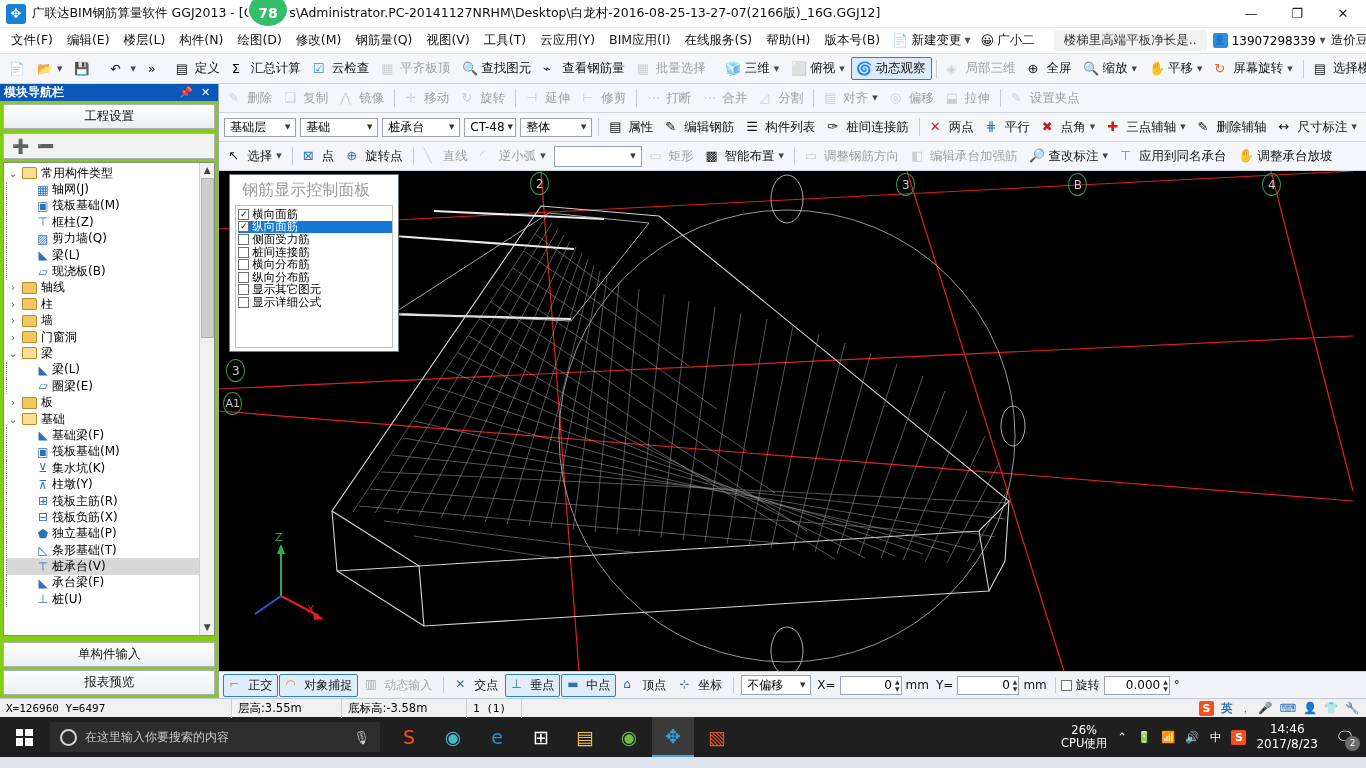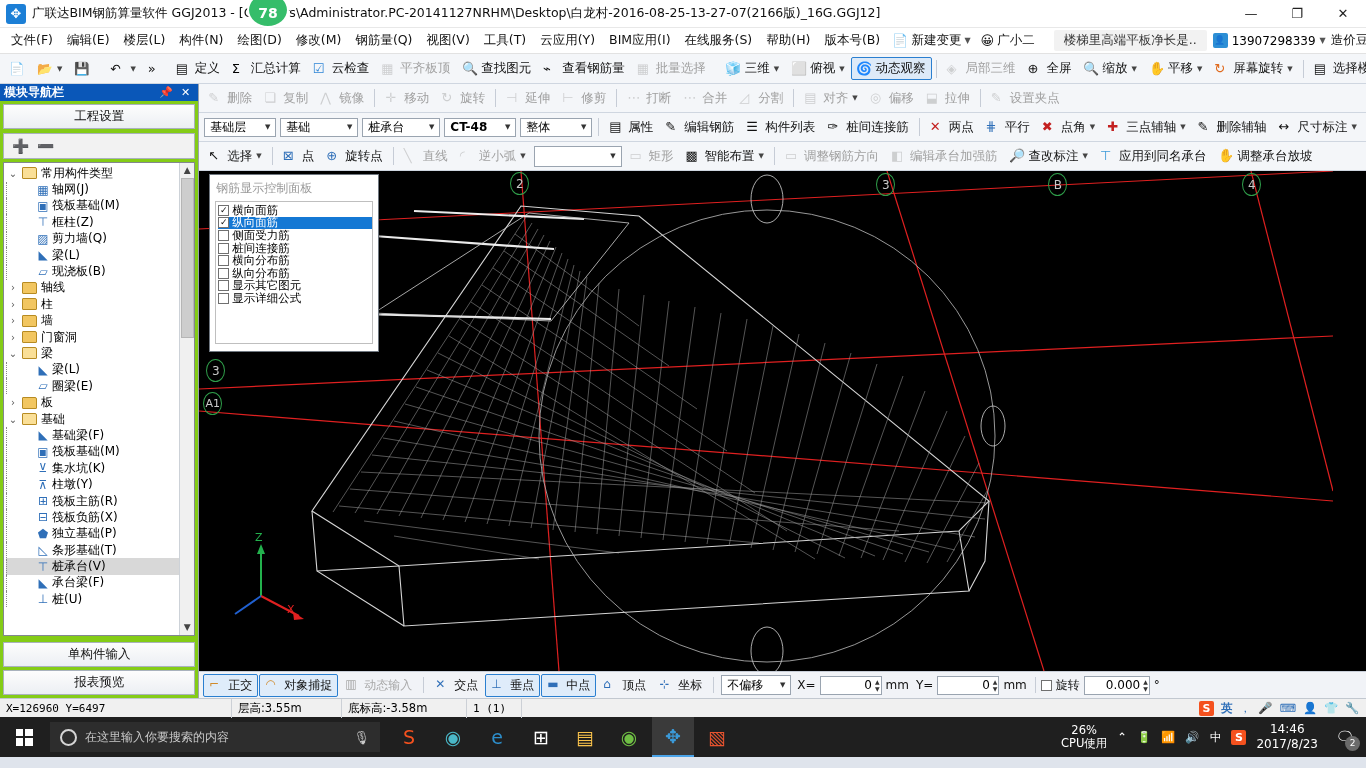--- a/index.html
+++ b/index.html
@@ -151,21 +151,21 @@
   .combo .cv { flex: 1; }
   .combo .carrow { font-size: 7px; padding: 0 3px; color: #333; }
 
   .viewport {
     flex: 1; background: #000; position: relative; overflow: hidden;
   }
   .dlg {
     position: absolute; left: 10px; top: 3px; width: 170px; height: 178px;
     background: #fff; border: 1px solid #6f7780; box-shadow: 1px 1px 3px rgba(0,0,0,.4);
   }
-  .dlg-title { padding: 5px 6px 3px; font-size: 12px; color: #9a9a9a; }
+  .dlg-title { padding: 5px 12px 3px; font-size: 16px; color: #9a9a9a; }
   .dlg-list {
     margin: 1px 5px 5px 5px; height: 143px; border: 1px solid #bfbfbf;
     background: #fff; padding: 2px 0 0 2px; overflow: hidden;
   }
   .dlg-row { height: 12.6px; display: flex; align-items: center; gap: 3px; font-size: 11.5px; color: #000; }
   .dlg-row.sel { background: #1478d4; color: #fff; }
   .cbx {
     width: 11px; height: 11px; border: 1px solid #707070; background: #fff;
     flex: none; font-size: 9px; line-height: 9px; text-align: center; color: #111;
   }
@@ -659,21 +659,21 @@
             <span class="carrow">▼</span>
           </div>
           <div class="combo" style="width: 78px;">
             <span class="cv">基础</span>
             <span class="carrow">▼</span>
           </div>
           <div class="combo" style="width: 78px;">
             <span class="cv">桩承台</span>
             <span class="carrow">▼</span>
           </div>
-          <div class="combo" style="width: 72px; font-weight: bold;">
+          <div class="combo" style="width: 52px;">
             <span class="cv">CT-48</span>
             <span class="carrow">▼</span>
           </div>
           <div class="combo" style="width: 72px;">
             <span class="cv">整体</span>
             <span class="carrow">▼</span>
           </div>
           <div class="tb-sep"></div>
           <div class="tb-btn">
             <span class="ico" style="font-size: 13px;">▤</span>

